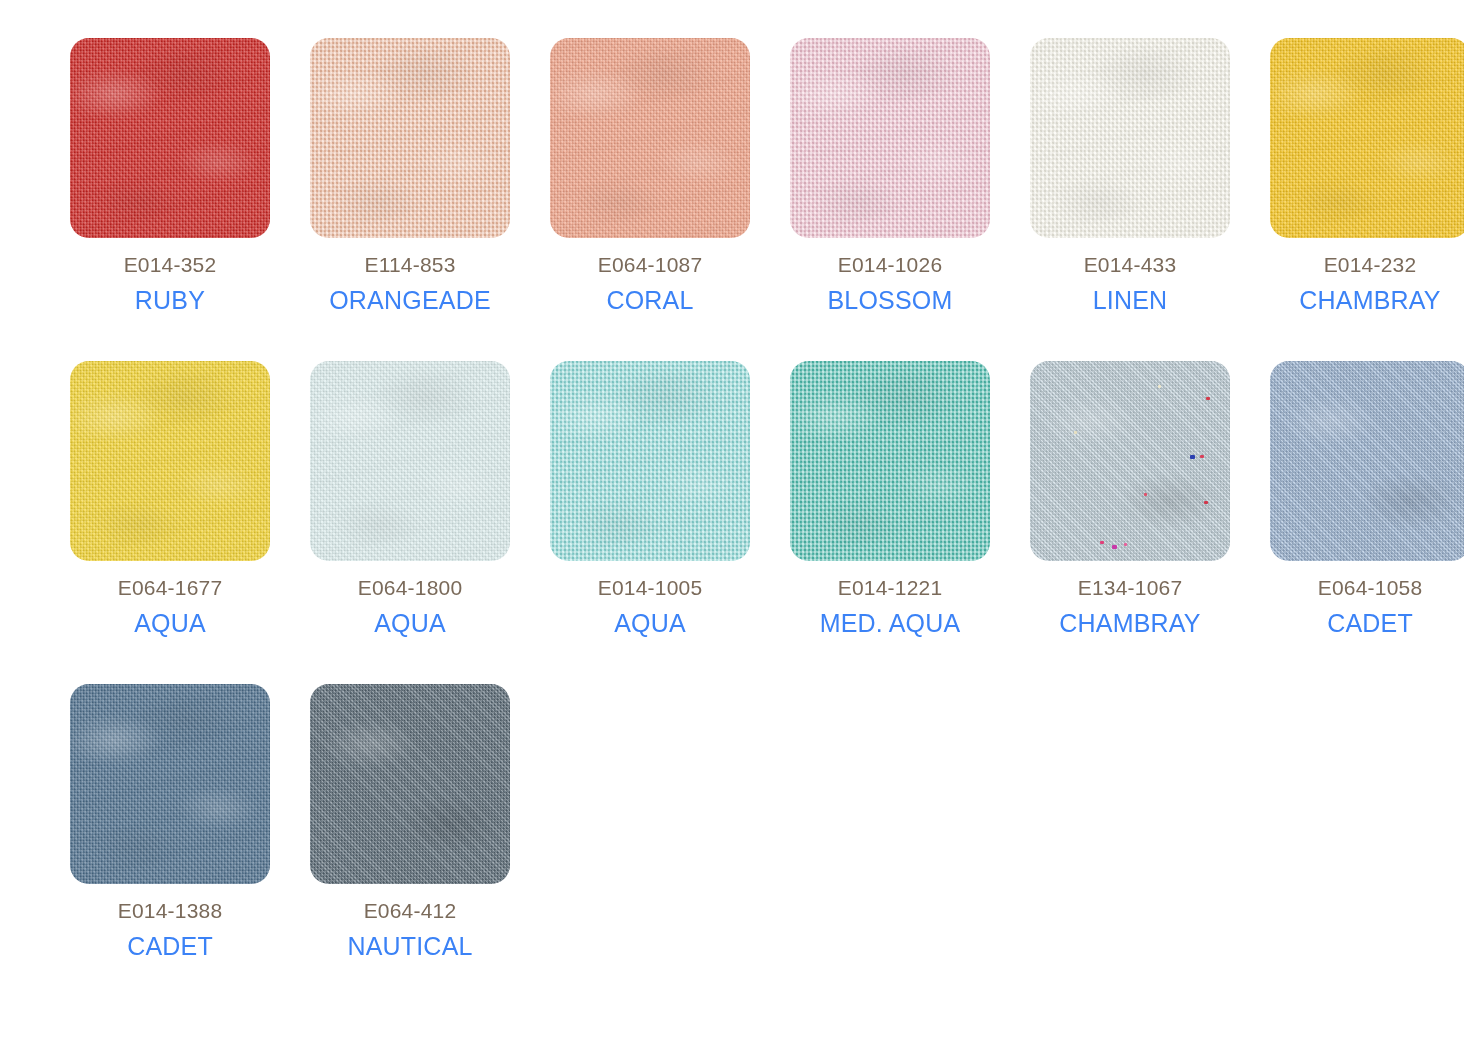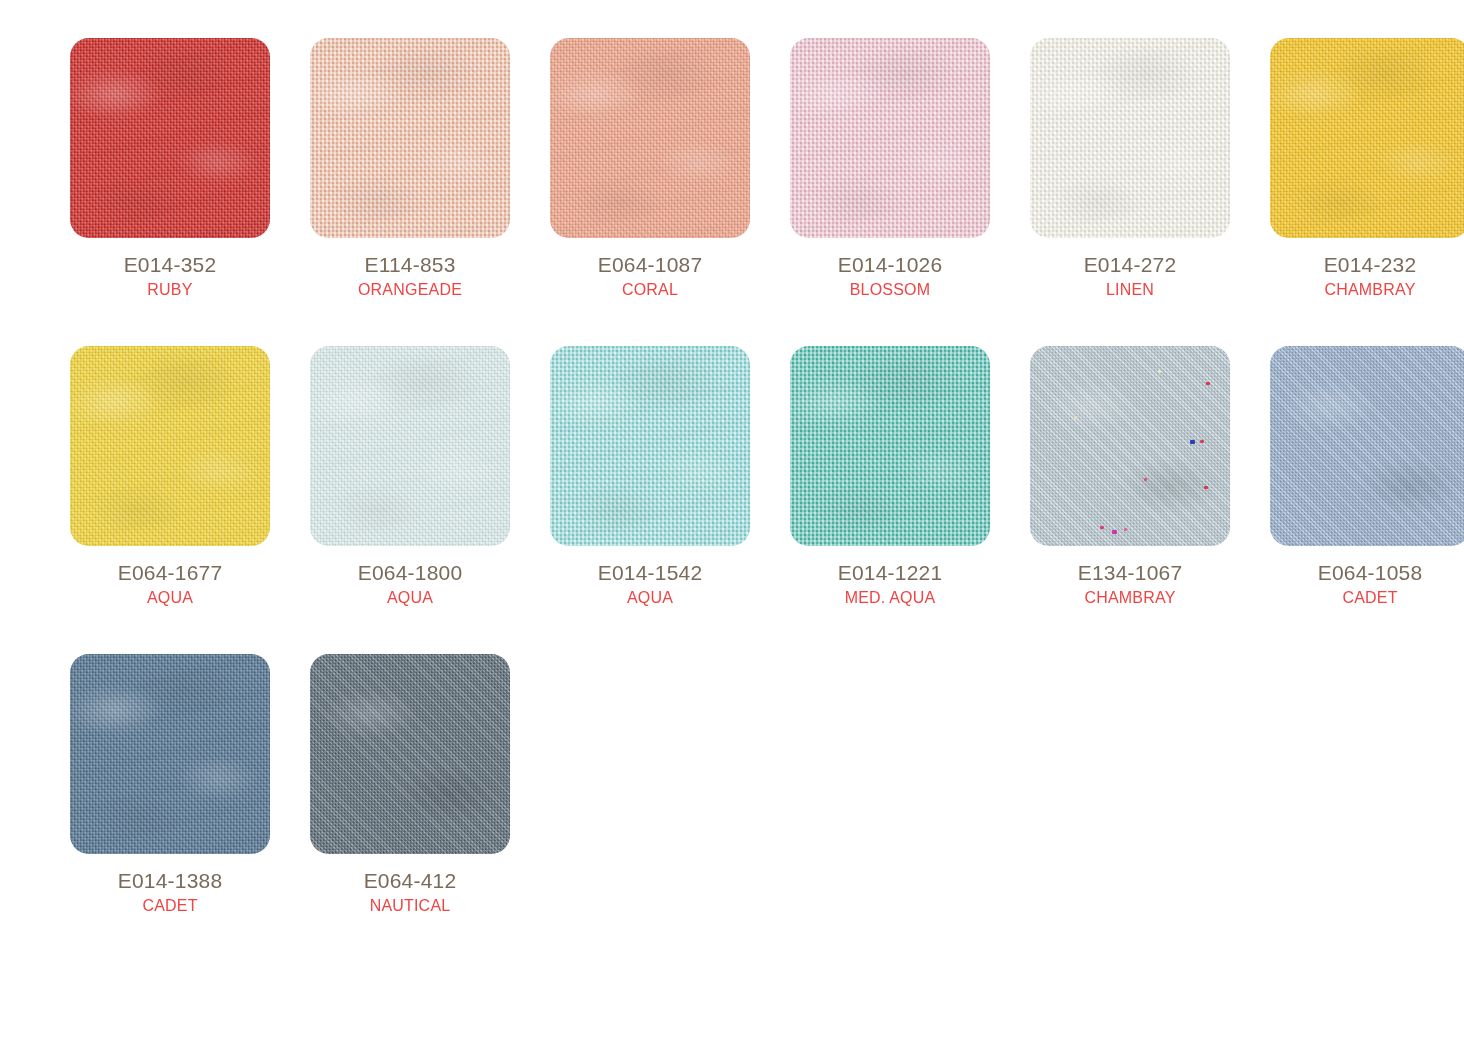--- a/index.html
+++ b/index.html
@@ -145,24 +145,24 @@
   }
   .swatch-code {
     display: block;
     font-size: 21px;
     letter-spacing: 0.2px;
     color: #7a6a5a;
     white-space: nowrap;
   }
   .swatch-name {
     display: block;
-    margin-top: 7px;
-    font-size: 16px;
+    margin-top: 13px;
+    font-size: 25px;
     letter-spacing: 0.2px;
-    color: #ef4444;
+    color: #3b82f6;
     white-space: nowrap;
   }
 </style>
 </head>
 <body>
 
 <div class="palette-sheet">
   <div class="swatch-grid">
       <div class="swatch-cell">
         <div class="swatch-chip-wrap">
@@ -198,21 +198,21 @@
         <div class="swatch-caption">
           <span class="swatch-code">E014-1026</span>
           <span class="swatch-name">BLOSSOM</span>
         </div>
       </div>
       <div class="swatch-cell">
         <div class="swatch-chip-wrap">
           <div class="swatch-chip weave-open" style="background-color: rgb(250, 248, 236);"></div>
         </div>
         <div class="swatch-caption">
-          <span class="swatch-code">E014-272</span>
+          <span class="swatch-code">E014-433</span>
           <span class="swatch-name">LINEN</span>
         </div>
       </div>
       <div class="swatch-cell">
         <div class="swatch-chip-wrap">
           <div class="swatch-chip" style="background-color: rgb(245, 196, 31);"></div>
         </div>
         <div class="swatch-caption">
           <span class="swatch-code">E014-232</span>
           <span class="swatch-name">CHAMBRAY</span>
@@ -234,21 +234,21 @@
         <div class="swatch-caption">
           <span class="swatch-code">E064-1800</span>
           <span class="swatch-name">AQUA</span>
         </div>
       </div>
       <div class="swatch-cell">
         <div class="swatch-chip-wrap">
           <div class="swatch-chip weave-open" style="background-color: rgb(141, 224, 222);"></div>
         </div>
         <div class="swatch-caption">
-          <span class="swatch-code">E014-1542</span>
+          <span class="swatch-code">E014-1005</span>
           <span class="swatch-name">AQUA</span>
         </div>
       </div>
       <div class="swatch-cell">
         <div class="swatch-chip-wrap">
           <div class="swatch-chip weave-open" style="background-color: rgb(79, 195, 181);"></div>
         </div>
         <div class="swatch-caption">
           <span class="swatch-code">E014-1221</span>
           <span class="swatch-name">MED. AQUA</span>

